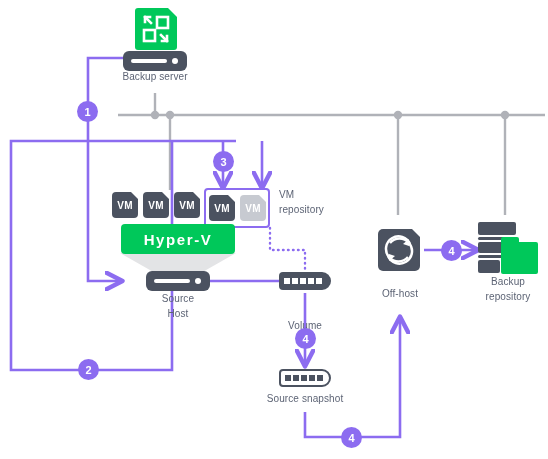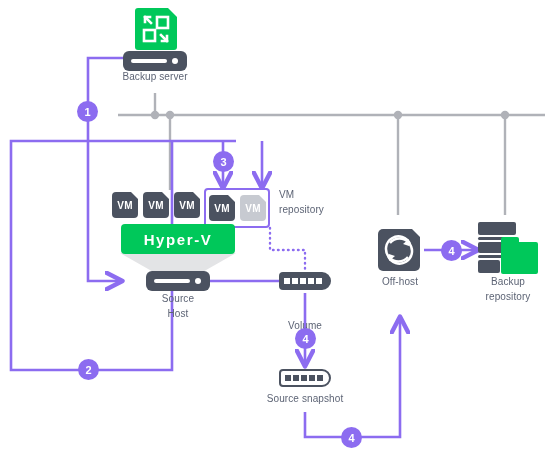--- a/index.html
+++ b/index.html
@@ -236,21 +236,21 @@
       <svg width="42" height="42" viewBox="0 0 42 42">
         <g fill="none" stroke="#ffffff" stroke-width="2.5">
           <path d="M32 15 A12.5 12.5 0 1 0 30 28"></path>
           <path d="M10 27 A12.5 12.5 0 1 0 12 14"></path>
         </g>
         <path d="M31 10 L31 17 L25 15 Z" fill="#ffffff"></path>
         <path d="M11 32 L11 25 L17 27 Z" fill="#ffffff"></path>
       </svg>
     </div>
   </div>
-  <div class="label" style="left:356px;top:275px;width:88px;">
+  <div class="label" style="left:356px;top:287px;width:88px;">
     <div>Off-host</div>
   </div>
 
   <div class="node" style="left:478px;top:222px;">
     <div class="repo">
       <div class="bar" style="top:0;width:38px;height:13px;"></div>
       <div class="bar" style="top:15px;width:34px;height:3px;"></div>
       <div class="bar" style="top:20px;width:30px;height:11px;"></div>
       <div class="bar" style="top:33px;width:26px;height:3px;"></div>
       <div class="bar" style="top:38px;width:22px;height:13px;"></div>

